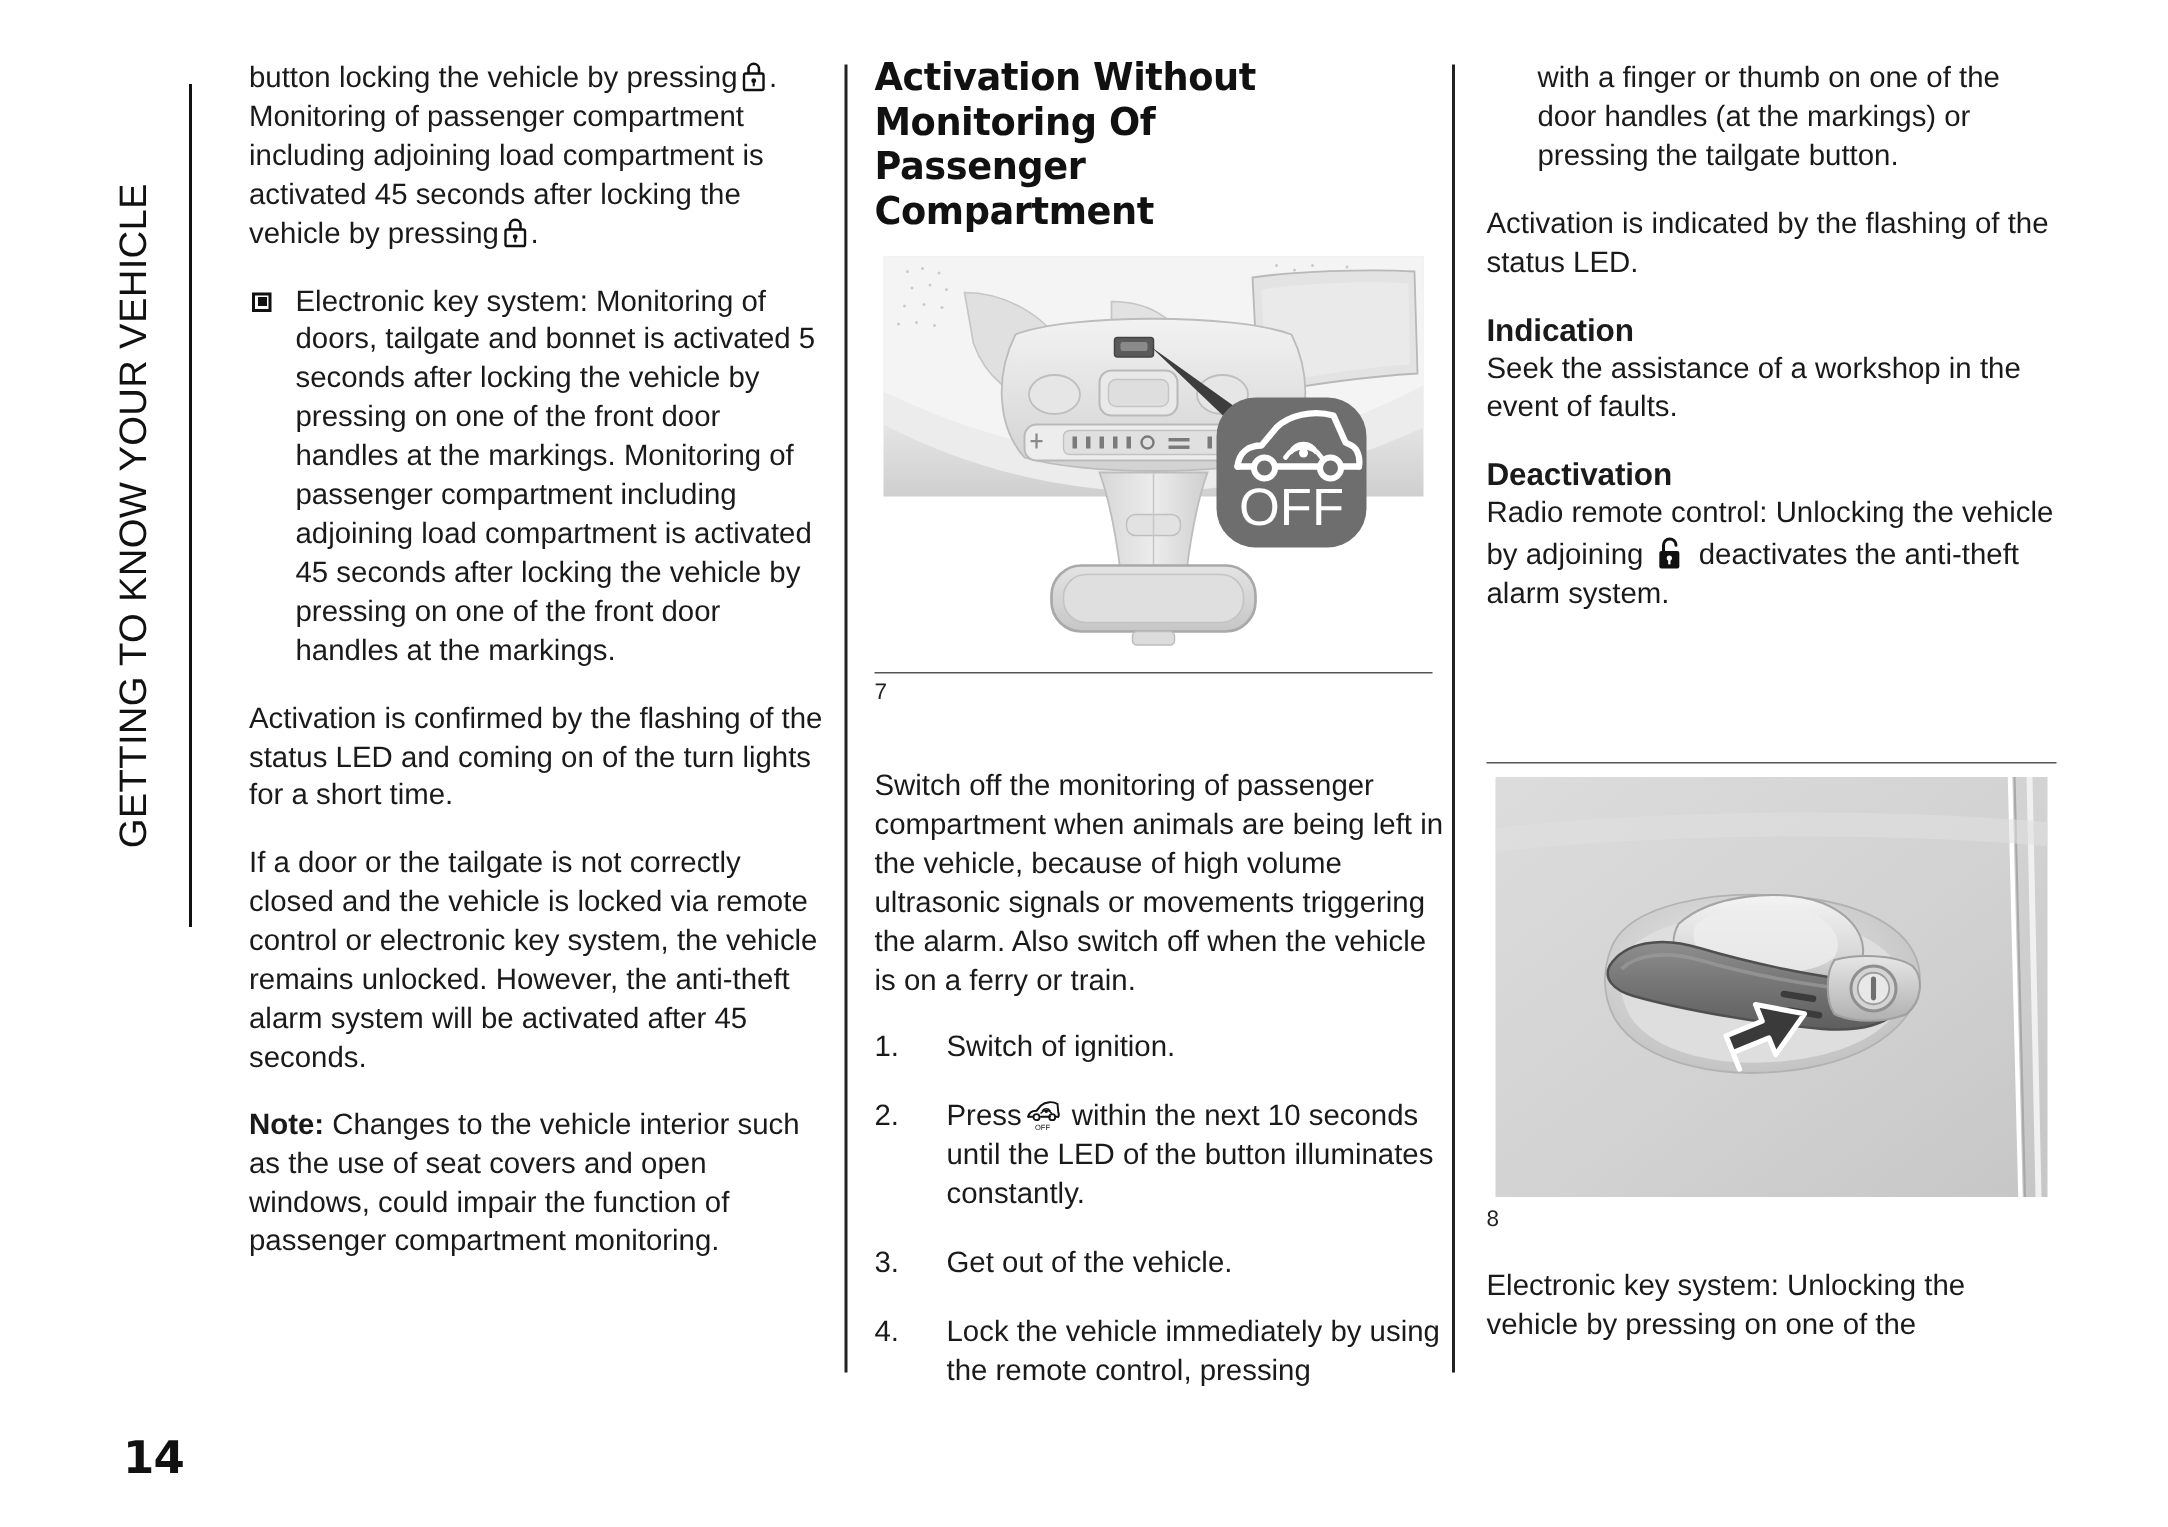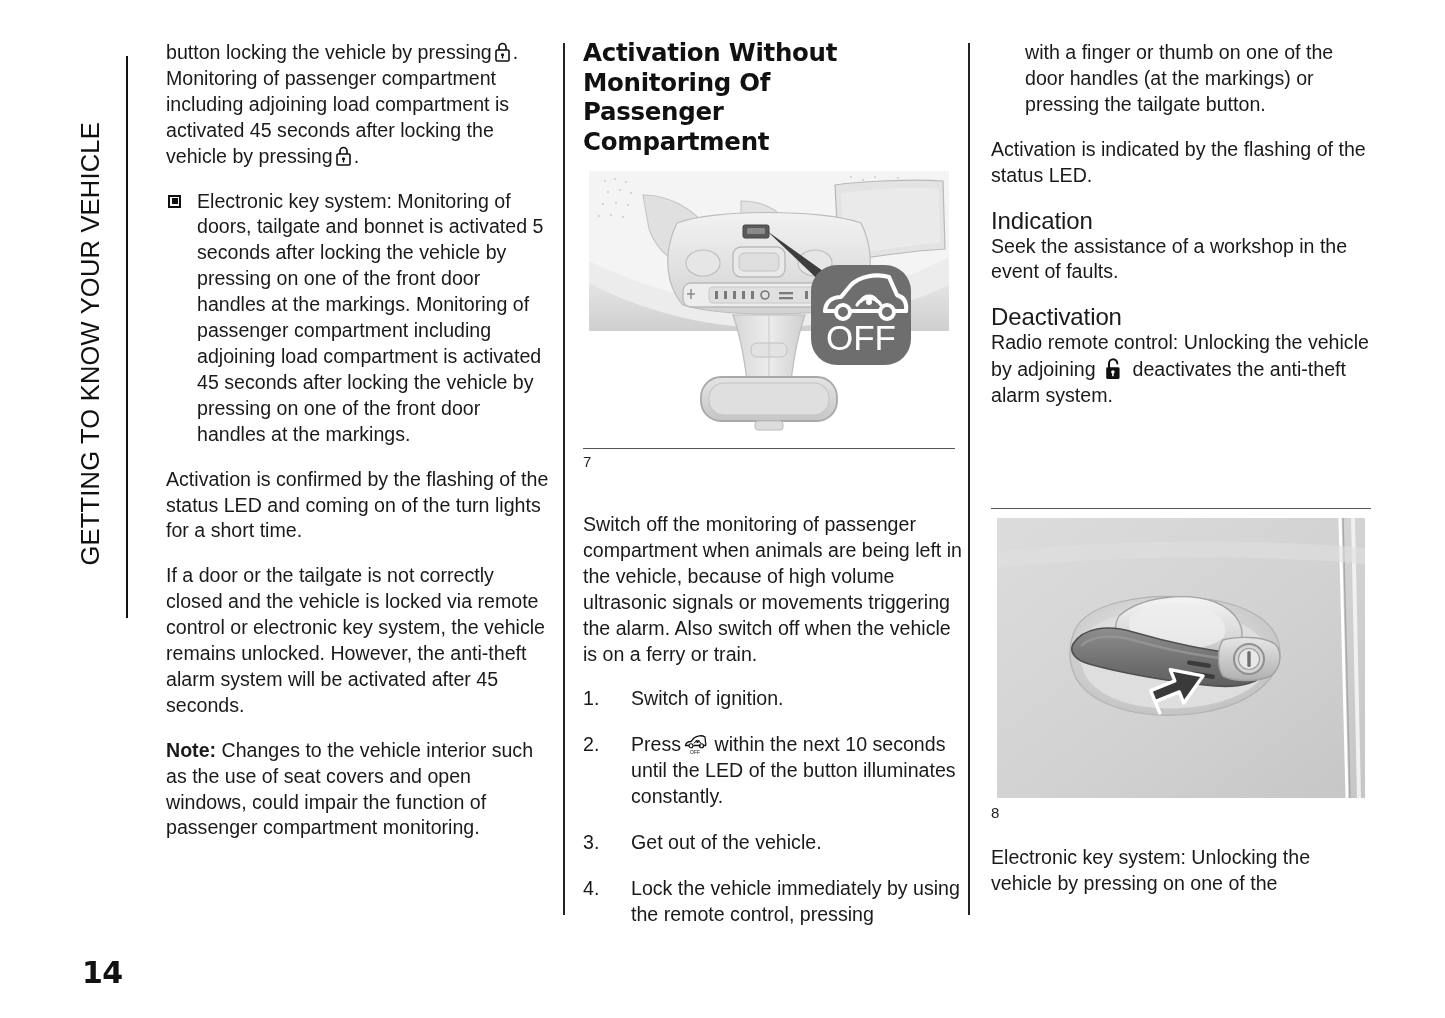--- a/index.html
+++ b/index.html
@@ -113,22 +113,22 @@
     position: absolute;
     left: 0;
     top: 0;
     width: 34px;
     text-align: left;
   }
 
   .indented { padding-left: 34px; }
 
   .sub-head {
-    font-weight: normal;
-    font-size: 24px;
+    font-weight: bold;
+    font-size: 21px;
     line-height: 26px;
     margin: 0;
     letter-spacing: -0.1px;
   }
 
   strong.note { font-weight: bold; }
 
   
   .chapter-head {
     position: absolute;

